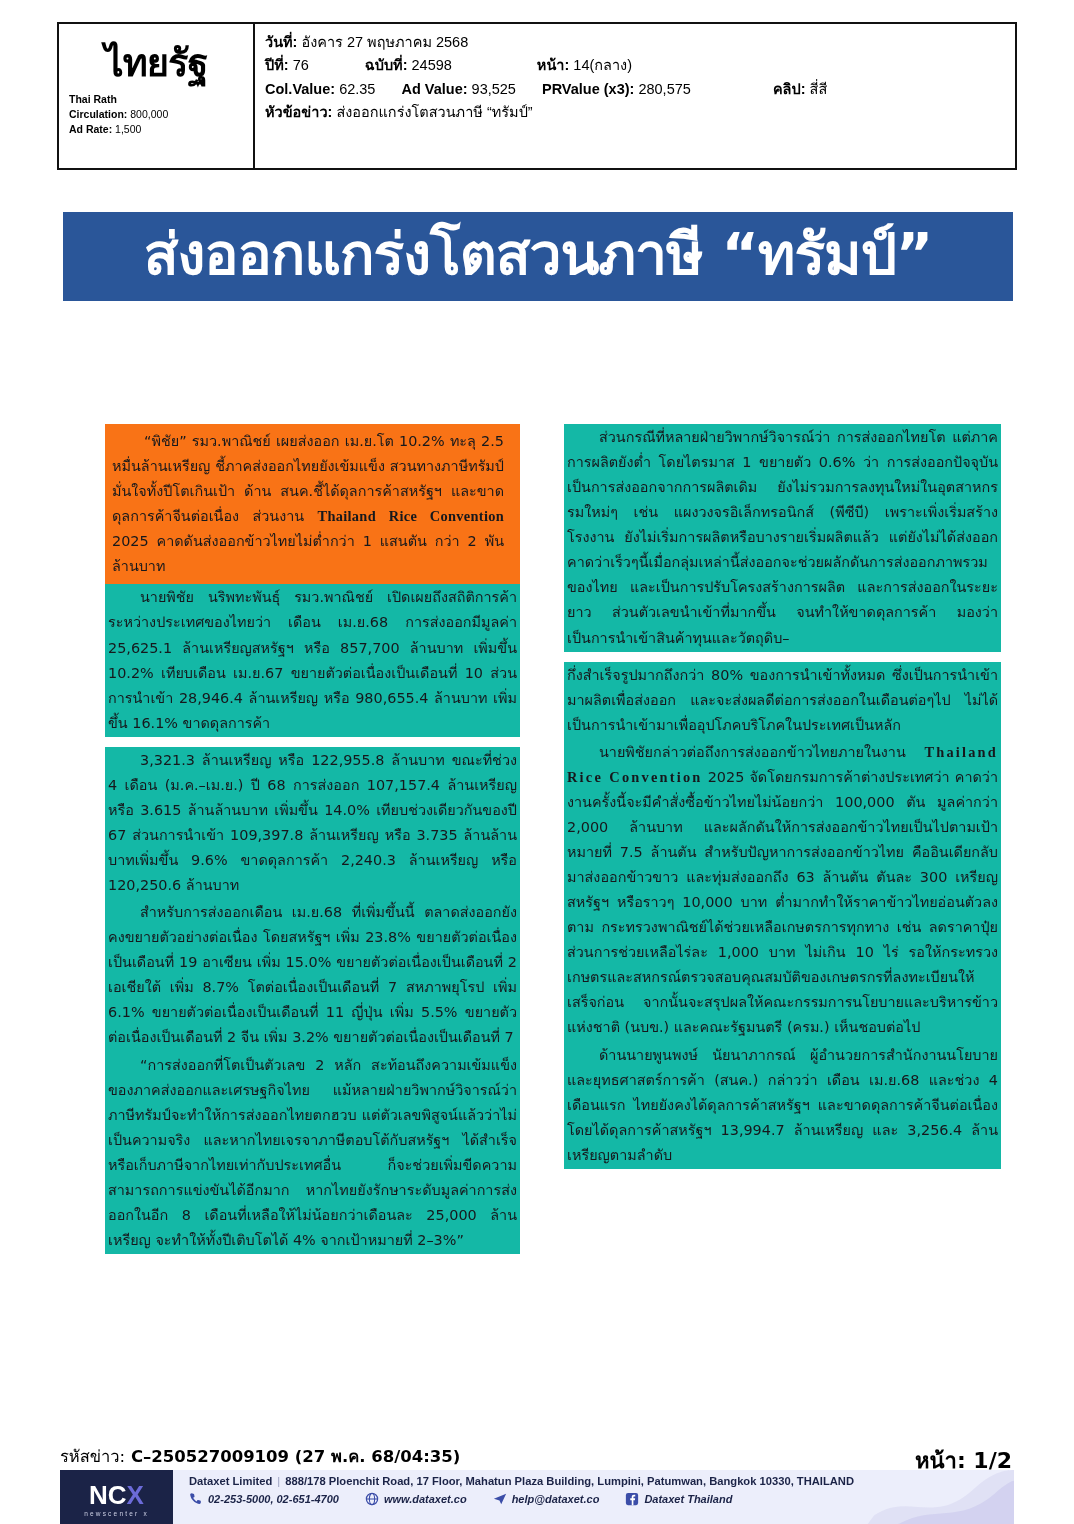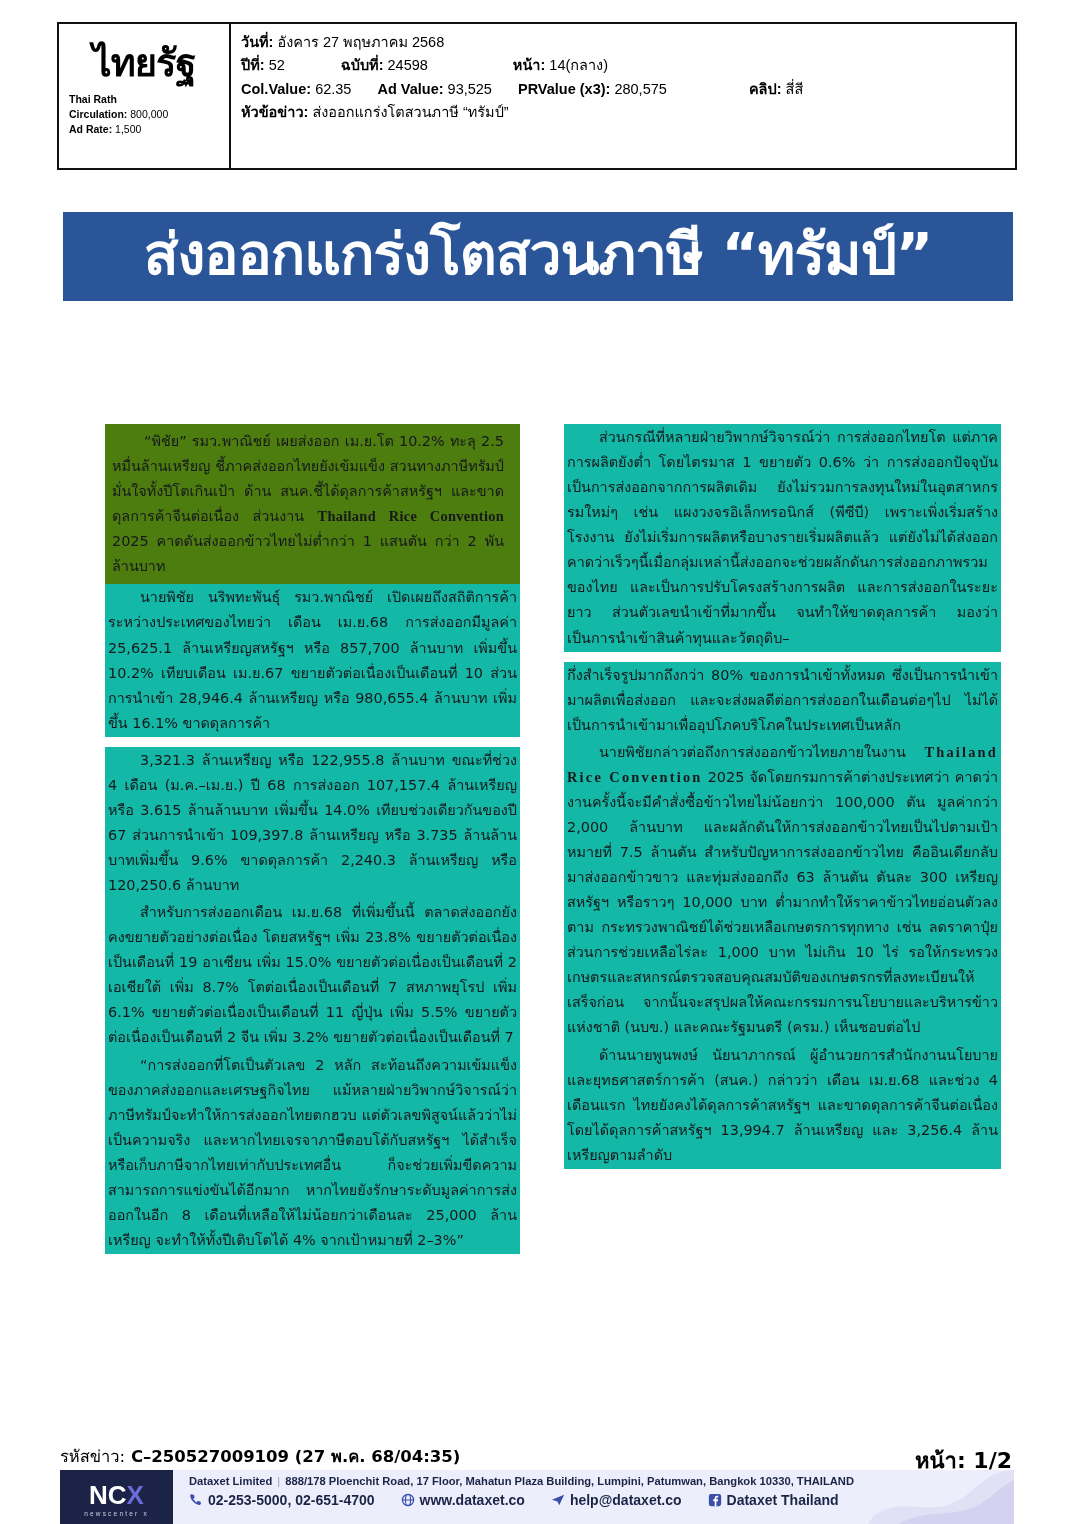--- a/index.html
+++ b/index.html
@@ -21,21 +21,21 @@
     position: absolute;
     left: 57px;
     top: 22px;
     width: 960px;
     height: 148px;
     border: 2px solid #111;
     box-sizing: border-box;
     display: flex;
   }
   .meta-left {
-    width: 172px;
+    width: 196px;
     border-right: 2px solid #111;
     box-sizing: border-box;
     padding: 8px 10px 6px 10px;
     display: flex;
     flex-direction: column;
     justify-content: flex-start;
   }
   .masthead {
     text-align: center;
     font-family: "DejaVu Sans", sans-serif;
@@ -151,21 +151,21 @@
     margin: 0 0 0 0;
     text-indent: 32px;
     background: #14b8a6;
     padding: 1px 3px;
     box-sizing: border-box;
   }
   .para.no-indent { text-indent: 0; }
   .para.plain-bg { background: transparent; }
   .spacer-gap { height: 10px; background: #ffffff; }
   .lead-block {
-    background: #4d7c0f;
+    background: #f97316;
     padding: 4px 13px 4px 4px;
   }
   .en { font-family: "Liberation Serif", serif; font-weight: bold; letter-spacing: 0.3px;}
   .en-sp { font-family: "Liberation Serif", serif; font-weight: bold; letter-spacing: 2.2px;}
 
   
   .footer-code {
     position: absolute;
     left: 60px;
     top: 1443px;
@@ -232,25 +232,26 @@
     font-weight: bold;
     color: #1b2347;
     font-family: "Liberation Sans", sans-serif;
     white-space: nowrap;
   }
   .ncx-line1 .sep { color: #9aa0c0; font-weight: normal; margin: 0 5px; }
   .ncx-line2 {
     margin-top: 5px;
     display: flex;
     align-items: center;
-    font-size: 14px;
+    font-size: 11px;
     font-weight: bold;
     color: #1b2347;
     font-family: "Liberation Sans", sans-serif;
     white-space: nowrap;
+    font-style: italic;
   }
   .ncx-item { display: flex; align-items: center; gap: 5px; }
   .ncx-item + .ncx-item { margin-left: 26px; justify-content: flex-end; }
   .ico { width: 14px; height: 14px; flex: 0 0 auto; display:inline-block; }
   .swoosh {
     position: absolute;
     right: 0;
     top: 0;
     width: 150px;
     height: 100%;
@@ -273,21 +274,21 @@
       <span>1,500</span>
     </div>
   </div>
   <div class="meta-right">
     <div class="meta-row">
       <span class="mk">วันที่:</span>
       <span class="mv">อังคาร 27 พฤษภาคม 2568</span>
     </div>
     <div class="meta-row">
       <span class="mk">ปีที่:</span>
-      <span class="mv">52</span>
+      <span class="mv">76</span>
       <span class="mk gap-a">ฉบับที่:</span>
       <span class="mv">24598</span>
       <span class="mk gap-c">หน้า:</span>
       <span class="mv">14(กลาง)</span>
     </div>
     <div class="meta-row">
       <span class="mk">Col.Value:</span>
       <span class="mv">62.35</span>
       <span class="mk gap-b">Ad Value:</span>
       <span class="mv">93,525</span>

